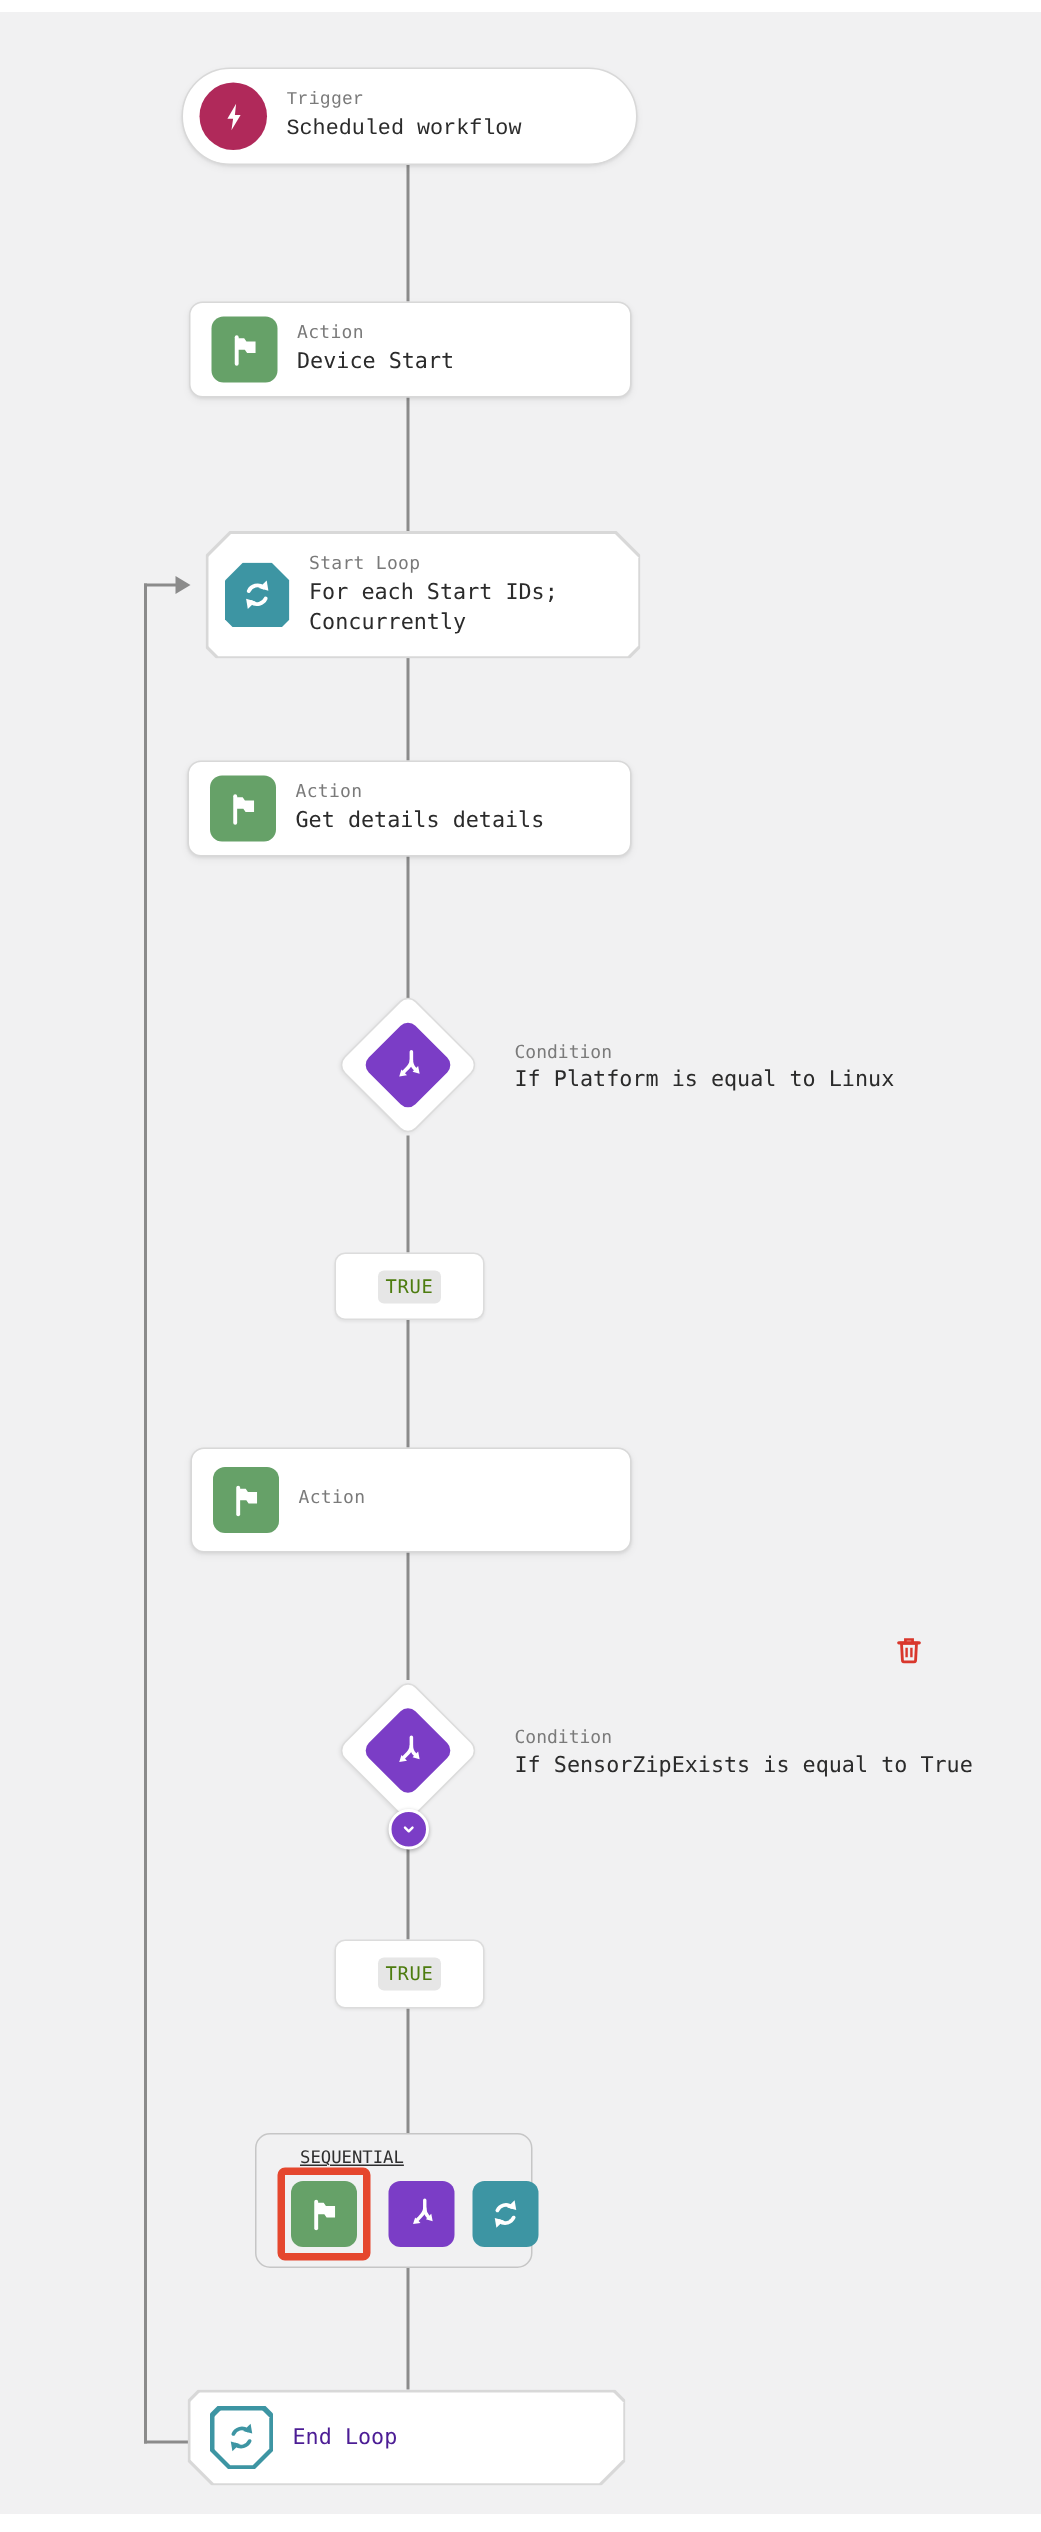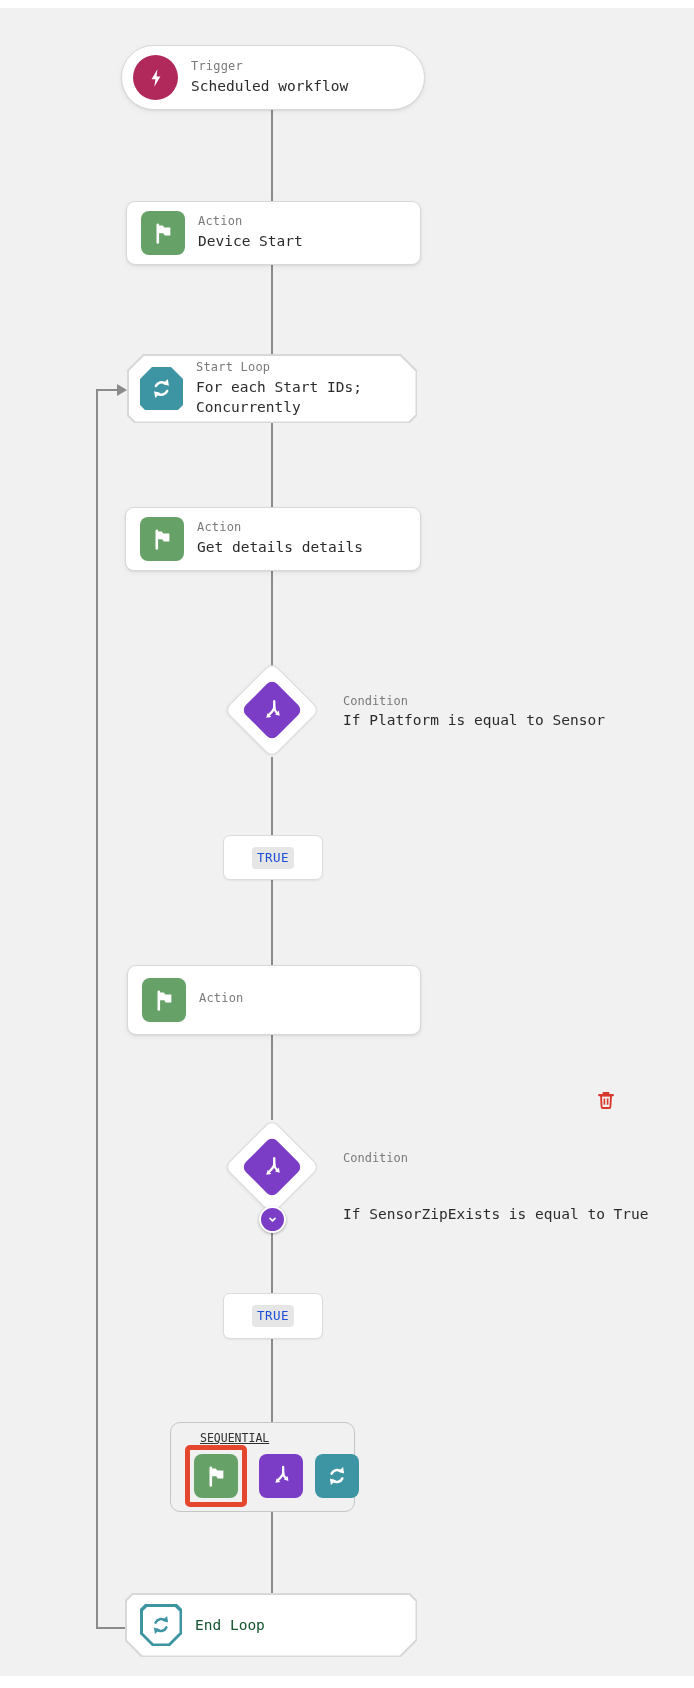--- a/index.html
+++ b/index.html
@@ -19,21 +19,21 @@
     width:44px;height:44px;border-radius:8px;flex:0 0 auto;margin-left:14px;
     display:flex;align-items:center;justify-content:center;
   }
   .tile-green{background:#66a168;}
   .tile-purple{background:#7b3dc6;}
   .tile-teal{background:#3d95a3;}
   .node-text{margin-left:13px;margin-right:8px;}
   .node-label{font-size:12px;color:#7a7a7a;margin-bottom:4px;letter-spacing:.2px;}
   .node-title{font-size:14.5px;line-height:1.32;color:#2b2b2b;width:222px;}
   
-  .trigger-pill{border-radius:33px;}
+  .trigger-pill{border-radius:33px;font-family:Liberation Mono, monospace;}
   .trigger-circle{
     width:45px;height:45px;border-radius:50%;background:#b0295a;flex:0 0 auto;
     margin-left:11px;display:flex;align-items:center;justify-content:center;
   }
   
   .clip-card{position:absolute;background:#d8d8d8;filter:drop-shadow(0 1px 2px rgba(0,0,0,.07));}
   .clip-top{clip-path:polygon(16px 0,calc(100% - 16px) 0,100% 16px,100% calc(100% - 7px),calc(100% - 7px) 100%,7px 100%,0 calc(100% - 7px),0 16px);}
   .clip-bottom{clip-path:polygon(7px 0,calc(100% - 7px) 0,100% 7px,100% calc(100% - 16px),calc(100% - 16px) 100%,16px 100%,0 calc(100% - 16px),0 7px);}
   .clip-inner{position:absolute;inset:1.5px;background:#fff;}
   .clip-content{position:relative;z-index:2;display:flex;align-items:center;width:100%;height:100%;}
@@ -66,38 +66,38 @@
   .arrowhead{
     position:absolute;width:0;height:0;
     border-top:6px solid transparent;border-bottom:6px solid transparent;border-left:10px solid #8b8b8b;
   }
   
   .badge-card{
     position:absolute;background:#fff;border:1.5px solid #dcdcdc;border-radius:7px;
     box-shadow:0 1px 2px rgba(0,0,0,.06);display:flex;align-items:center;justify-content:center;
   }
   .badge-pill{
-    background:#e6e6e6;border-radius:4px;padding:3px 5px 4px;font-size:12.5px;color:#1d4ed8;letter-spacing:.5px;
+    background:#e6e6e6;border-radius:4px;padding:3px 5px 4px;font-size:12.5px;color:#4d7c0f;letter-spacing:.5px;
   }
   
   .expand-btn{
     position:absolute;width:27px;height:27px;border-radius:50%;background:#7b3dc6;border:2px solid #fff;
     box-shadow:0 1px 3px rgba(0,0,0,.3);display:flex;align-items:center;justify-content:center;padding:0;cursor:pointer;
   }
   
   .seq-card{
     position:absolute;border:1.5px solid #c6c6c6;border-radius:10px;background:transparent;
   }
   .seq-label{position:absolute;left:29px;top:8px;font-size:11.5px;color:#2f2f2f;text-decoration:underline;}
   .seq-row{position:absolute;left:14px;top:22px;display:flex;gap:12px;align-items:center;}
   .seq-tile{width:44px;height:44px;border-radius:8px;display:flex;align-items:center;justify-content:center;}
   .seq-selected{border:5px solid #e5472e;border-radius:5px;padding:4px;background:transparent;}
   
   .delete-btn{position:absolute;background:none;border:none;padding:0;cursor:pointer;line-height:0;}
-  .end-title{font-size:14.5px;color:#14532d;margin-left:13px;}
+  .end-title{font-size:14.5px;color:#4c1d95;margin-left:13px;}
 </style>
 </head>
 <body>
 
 <div id="canvas">
   <div class="strip" style="top:0;height:8px;"></div>
   <div class="strip" style="top:1676px;height:12px;"></div>
 
   <div class="edge-v" style="left:271px;top:110px;height:91px;"></div>
   <div class="edge-v" style="left:271px;top:265px;height:89px;"></div>
@@ -133,21 +133,21 @@
         <path d="M7.2 20.8 V4.4" stroke="#fff" stroke-width="2.4" stroke-linecap="round" fill="none"></path>
         <path d="M7.2 5h4.6l1.4 2h5.6v7.2h-5.2l-1.4-2H7.2z" fill="#fff"></path>
       </svg>
     </div>
     <div class="node-text">
       <div class="node-label">Action</div>
       <div class="node-title">Device Start</div>
     </div>
   </div>
 
-  <div class="clip-card clip-top" style="left:127px;top:354px;width:290px;height:69px;">
+  <div class="clip-card clip-top" style="left:137px;top:354px;width:290px;height:85px;">
     <div class="clip-inner clip-top"></div>
     <div class="clip-content">
       <div class="loop-tile-filled">
         <svg width="27" height="27" viewBox="0 0 24 24">
           <g stroke="#fff" stroke-width="2.3" fill="none" stroke-linecap="round">
             <path d="M7.0 9.8 A5.7 5.7 0 0 1 15.6 7.6"></path>
             <path d="M17.0 14.2 A5.7 5.7 0 0 1 8.4 16.4"></path>
           </g>
           <polygon fill="#fff" points="17.6,3.6 18.6,9.6 13.0,8.0"></polygon>
           <polygon fill="#fff" points="6.4,20.4 5.4,14.4 11.0,16.0"></polygon>
@@ -176,21 +176,21 @@
   <div class="diamond-outer" style="left:238px;top:676px;"></div>
   <div class="diamond-inner" style="left:250px;top:688px;">
     <svg width="27" height="27" viewBox="0 0 24 24">
       <path d="M14 3.5 L14 8.5 C14 11 12.6 12.4 10.6 14.4 L9.6 15.4" stroke="#fff" stroke-width="2.1" fill="none" stroke-linecap="round"></path>
       <path d="M14 8.5 C14 11 14.8 12.4 16.2 13.8" stroke="#fff" stroke-width="2.1" fill="none" stroke-linecap="round"></path>
       <polygon points="6.8,18.2 11.4,17.5 8.1,14.1" fill="#fff"></polygon>
       <polygon points="18.9,16.5 18.0,11.9 14.7,15.3" fill="#fff"></polygon>
     </svg>
   </div>
   <div class="cond-label" style="left:343px;top:694px;">Condition</div>
-  <div class="cond-title" style="left:343px;top:712px;">If Platform is equal to Sensor</div>
+  <div class="cond-title" style="left:343px;top:712px;">If Platform is equal to Linux</div>
 
   <div class="badge-card" style="left:223px;top:835px;width:100px;height:45px;">
     <div class="badge-pill">TRUE</div>
   </div>
 
   <div class="node-card" style="left:127px;top:965px;width:294px;height:70px;">
     <div class="icon-tile tile-green">
       <svg width="26" height="26" viewBox="0 0 24 24">
         <path d="M7.2 20.8 V4.4" stroke="#fff" stroke-width="2.4" stroke-linecap="round" fill="none"></path>
         <path d="M7.2 5h4.6l1.4 2h5.6v7.2h-5.2l-1.4-2H7.2z" fill="#fff"></path>
@@ -213,21 +213,21 @@
   <div class="diamond-outer" style="left:238px;top:1133px;"></div>
   <div class="diamond-inner" style="left:250px;top:1145px;">
     <svg width="27" height="27" viewBox="0 0 24 24">
       <path d="M14 3.5 L14 8.5 C14 11 12.6 12.4 10.6 14.4 L9.6 15.4" stroke="#fff" stroke-width="2.1" fill="none" stroke-linecap="round"></path>
       <path d="M14 8.5 C14 11 14.8 12.4 16.2 13.8" stroke="#fff" stroke-width="2.1" fill="none" stroke-linecap="round"></path>
       <polygon points="6.8,18.2 11.4,17.5 8.1,14.1" fill="#fff"></polygon>
       <polygon points="18.9,16.5 18.0,11.9 14.7,15.3" fill="#fff"></polygon>
     </svg>
   </div>
   <div class="cond-label" style="left:343px;top:1151px;">Condition</div>
-  <div class="cond-title" style="left:343px;top:1206px;">If SensorZipExists is equal to True</div>
+  <div class="cond-title" style="left:343px;top:1169px;">If SensorZipExists is equal to True</div>
 
   <button class="expand-btn" style="left:259px;top:1206px;">
     <svg width="15" height="15" viewBox="0 0 24 24">
       <path d="M8 10.2 L12 14.2 L16 10.2" stroke="#fff" stroke-width="2.6" fill="none" stroke-linecap="round" stroke-linejoin="round"></path>
     </svg>
   </button>
 
   <div class="badge-card" style="left:223px;top:1293px;width:100px;height:46px;">
     <div class="badge-pill">TRUE</div>
   </div>

